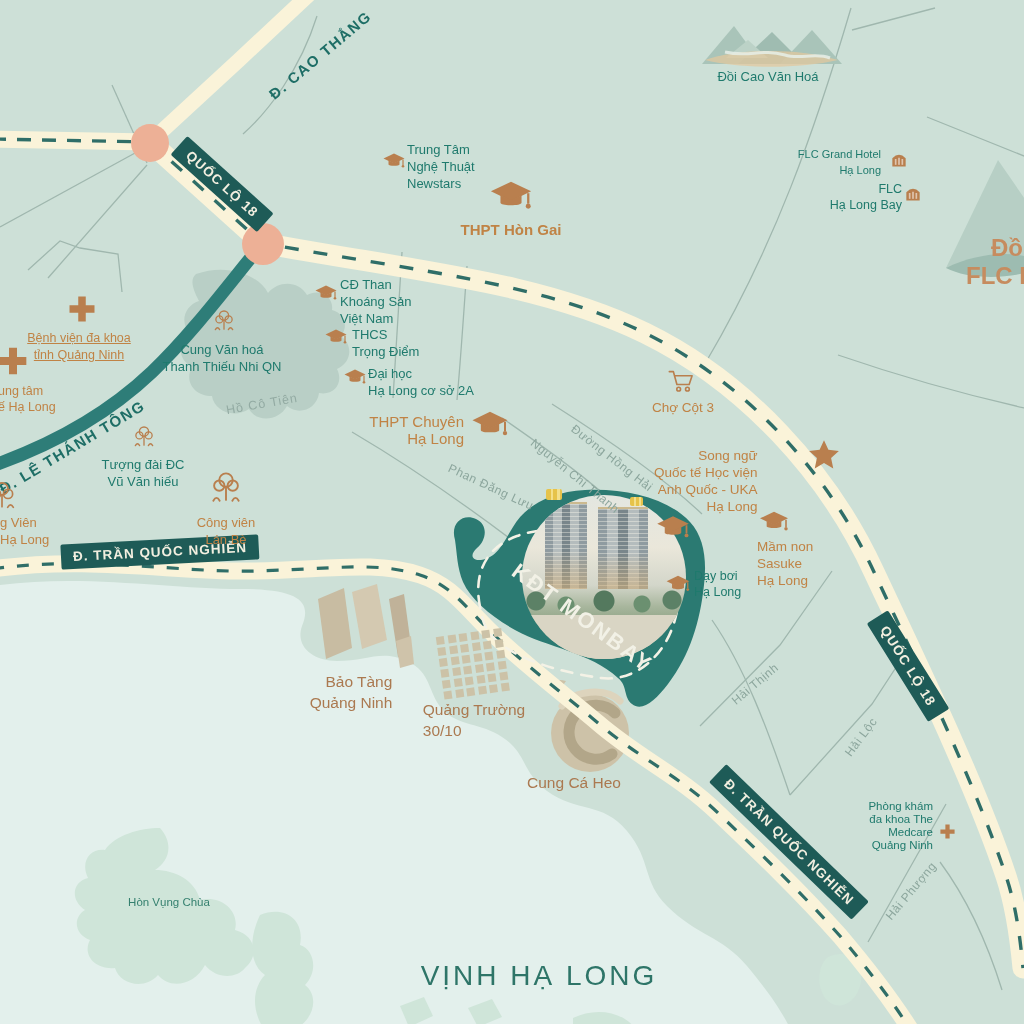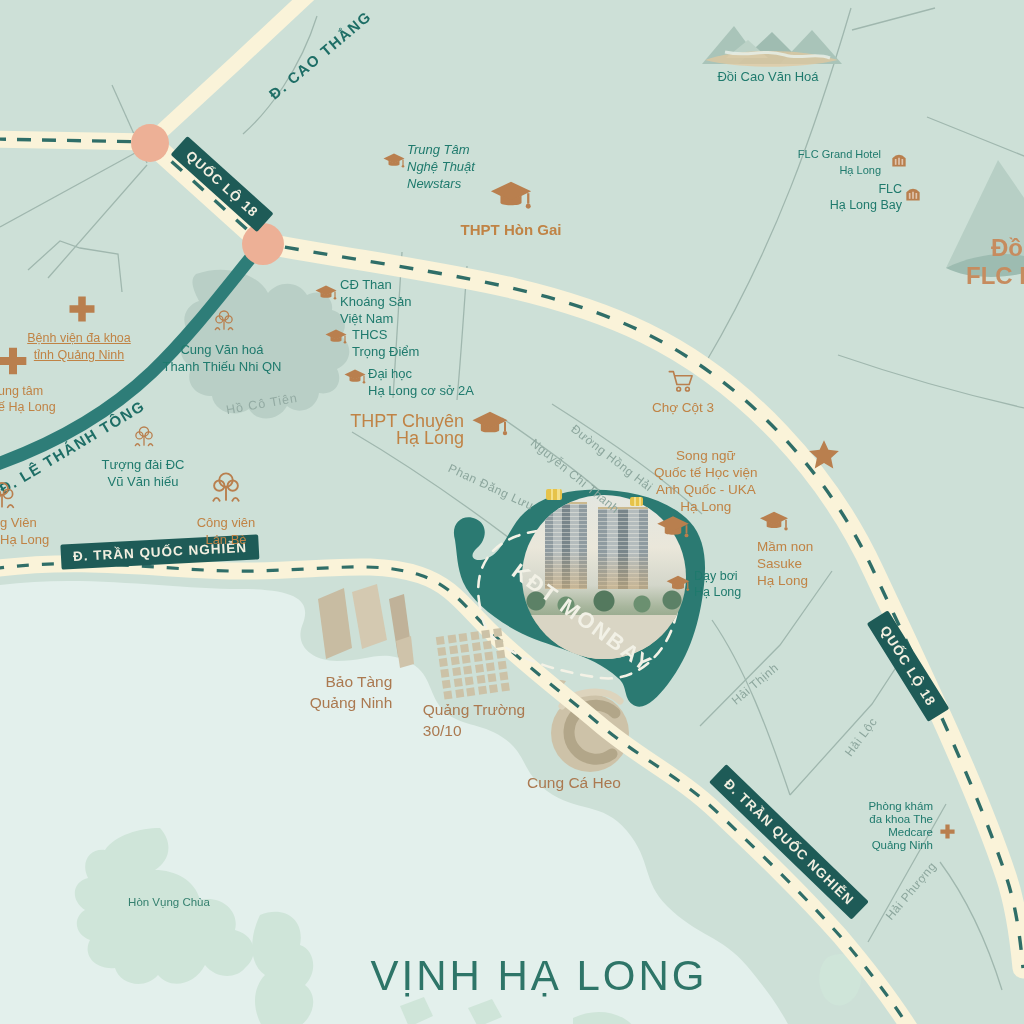--- a/index.html
+++ b/index.html
@@ -265,64 +265,64 @@
     <div class="roadlab" style="left: 72px; top: 447px; transform: translate(-50%, -50%) rotate(-31deg);">Đ. LÊ THÁNH TÔNG</div>
     <div class="roadlab" style="left: 320px; top: 55px; transform: translate(-50%, -50%) rotate(-40deg);">Đ. CAO THẮNG</div>
     <div class="streetlab" style="left: 491px; top: 487px; transform: translate(-50%, -50%) rotate(25deg);">Phan Đăng Lưu</div>
     <div class="streetlab" style="left: 575px; top: 476px; transform: translate(-50%, -50%) rotate(39deg);">Nguyễn Chí Thanh</div>
     <div class="streetlab" style="left: 612px; top: 458px; transform: translate(-50%, -50%) rotate(38deg);">Đường Hồng Hải</div>
     <div class="streetlab" style="left: 755px; top: 684px; transform: translate(-50%, -50%) rotate(-40deg);">Hải Thịnh</div>
     <div class="streetlab" style="left: 861px; top: 737px; transform: translate(-50%, -50%) rotate(-53deg);">Hải Lộc</div>
     <div class="streetlab" style="left: 911px; top: 891px; transform: translate(-50%, -50%) rotate(-50deg);">Hải Phượng</div>
     <div class="waterlab lake" style="left: 262px; top: 404px; font-size: 12.5px; transform: translate(-50%, -50%) rotate(-10deg);">Hồ Cô Tiên</div>
     <div class="waterlab island" style="left: 169px; top: 902px; font-size: 11.5px; transform: translate(-50%, -50%) rotate(0deg);">Hòn Vụng Chùa</div>
-    <div class="waterlab sea" style="left: 539px; top: 976px; font-size: 42px; transform: translate(-50%, -50%) rotate(0deg);">VỊNH HẠ LONG</div>
+    <div class="waterlab sea" style="left: 539px; top: 976px; font-size: 28px; transform: translate(-50%, -50%) rotate(0deg);">VỊNH HẠ LONG</div>
     <div class="edgelab" style="left: 991px; top: 234px;">Đồi</div>
     <div class="edgelab" style="left: 966px; top: 262px;">FLC Hạ Long</div>
     <div class="poi orange" style="top: 330px; font-size: 12.5px; line-height: 17px; left: 79px; transform: translateX(-50%); text-align: center; text-decoration: underline;">
       <span>Bệnh viện đa khoa</span>
       <span>tỉnh Quảng Ninh</span>
     </div>
     <div class="poi orange" style="top: 383px; font-size: 12.5px; line-height: 16px; left: -2px; text-align: left;">
       <span>ung tâm</span>
       <span>ế Hạ Long</span>
     </div>
     <div class="poi teal" style="top: 341px; font-size: 13px; line-height: 17px; left: 222px; transform: translateX(-50%); text-align: center;">
       <span>Cung Văn hoá</span>
       <span>Thanh Thiếu Nhi QN</span>
     </div>
-    <div class="poi teal" style="top: 141px; font-size: 13px; line-height: 17px; left: 407px; text-align: left; font-style: italic;">
+    <div class="poi teal" style="top: 141px; font-size: 13px; line-height: 17px; left: 407px; text-align: left;">
       <span>Trung Tâm</span>
       <span>Nghệ Thuật</span>
       <span>Newstars</span>
     </div>
     <div class="poi orange" style="top: 220px; font-size: 15px; line-height: 20px; font-weight: bold; left: 511px; transform: translateX(-50%); text-align: center;">
       <span>THPT Hòn Gai</span>
     </div>
     <div class="poi teal" style="top: 276px; font-size: 13px; line-height: 17px; left: 340px; text-align: left;">
       <span>CĐ Than</span>
       <span>Khoáng Sản</span>
       <span>Việt Nam</span>
     </div>
     <div class="poi teal" style="top: 326px; font-size: 13px; line-height: 17px; left: 352px; text-align: left;">
       <span>THCS</span>
       <span>Trọng Điểm</span>
     </div>
     <div class="poi teal" style="top: 365px; font-size: 13px; line-height: 17px; left: 368px; text-align: left;">
       <span>Đại học</span>
       <span>Hạ Long cơ sở 2A</span>
     </div>
-    <div class="poi orange" style="top: 413px; font-size: 18px; line-height: 17px; right: 560px; text-align: right;">
+    <div class="poi orange" style="top: 413px; font-size: 15px; line-height: 17px; right: 560px; text-align: right;">
       <span>THPT Chuyên</span>
       <span>Hạ Long</span>
     </div>
     <div class="poi orange" style="top: 399px; font-size: 13.5px; line-height: 17px; left: 683px; transform: translateX(-50%); text-align: center;">
       <span>Chợ Cột 3</span>
     </div>
-    <div class="poi orange" style="top: 447px; font-size: 13.5px; line-height: 17px; left: 654px; text-align: center;">
+    <div class="poi orange" style="top: 447px; font-size: 13.5px; line-height: 17px; left: 654px; text-align: right;">
       <span>Song ngữ</span>
       <span>Quốc tế Học viện</span>
       <span>Anh Quốc - UKA</span>
       <span>Hạ Long</span>
     </div>
     <div class="poi orange" style="top: 538px; font-size: 13.5px; line-height: 17px; left: 757px; text-align: left;">
       <span>Mầm non</span>
       <span>Sasuke</span>
       <span>Hạ Long</span>
     </div>

